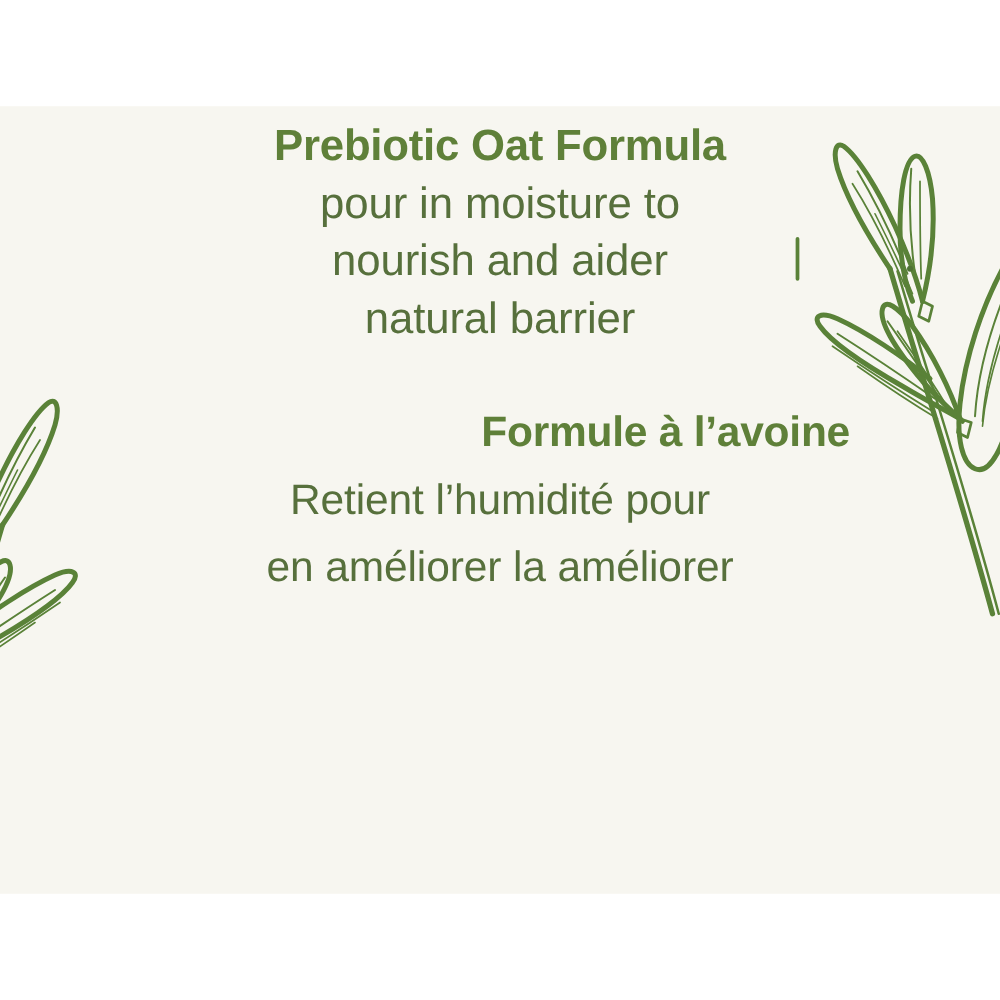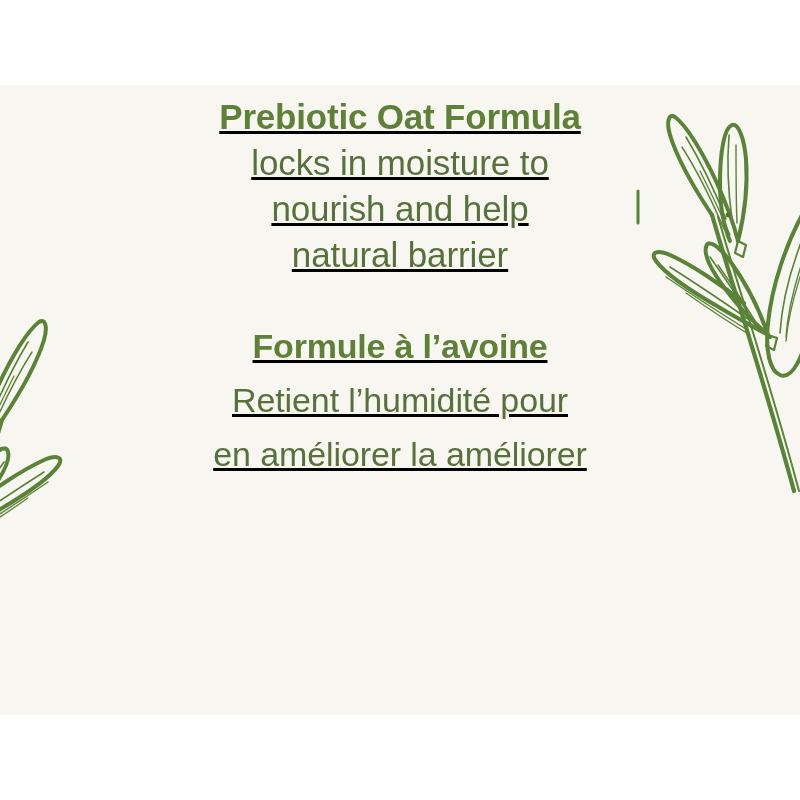--- a/index.html
+++ b/index.html
@@ -47,21 +47,20 @@
   #content {
     position: absolute;
     left: 0;
     top: 0;
     width: 800px;
     text-align: center;
   }
   .block {
     width: 560px;
     margin: 0 auto;
-    text-decoration: underline;
   }
   #block-en { padding-top: 9px; }
   #block-fr { padding-top: 46px; }
 
   .headline {
     font-size: 35px;
     font-weight: bold;
     line-height: 46px;
     color: #5f8039;
     letter-spacing: -0.2px;
@@ -75,20 +74,21 @@
     letter-spacing: -0.1px;
     margin: 0;
   }
   .headline-fr {
     font-size: 34px;
     font-weight: bold;
     line-height: 45px;
     color: #5f8039;
     letter-spacing: -0.2px;
     margin: 0;
+    text-align: right;
   }
   .body-line-fr {
     font-size: 34px;
     font-weight: normal;
     line-height: 46px;
     color: #57703c;
     letter-spacing: -0.1px;
     margin: 8px;
   }
 </style>
@@ -163,22 +163,22 @@
         <path d="M178 140 C166 170 156 206 154 238" stroke-width="1.6"></path>
         <path d="M180 156 C170 184 162 214 160 242" stroke-width="1.4"></path>
         <path d="M176 176 C168 200 162 224 160 246" stroke-width="1.3"></path>
       </g>
     </svg>
 
     <div id="content">
 
       <div class="block" id="block-en">
         <p class="headline">Prebiotic Oat Formula</p>
-        <p class="body-line">locks in moisture to</p>
-        <p class="body-line">nourish and help</p>
+        <p class="body-line">pour in moisture to</p>
+        <p class="body-line">nourish and aider</p>
         <p class="body-line">natural barrier</p>
       </div>
 
       <div class="block" id="block-fr">
         <p class="headline-fr">Formule à l’avoine</p>
         <p class="body-line-fr">Retient l’humidité pour</p>
         <p class="body-line-fr">en améliorer la améliorer</p>
       </div>
 
     </div>

